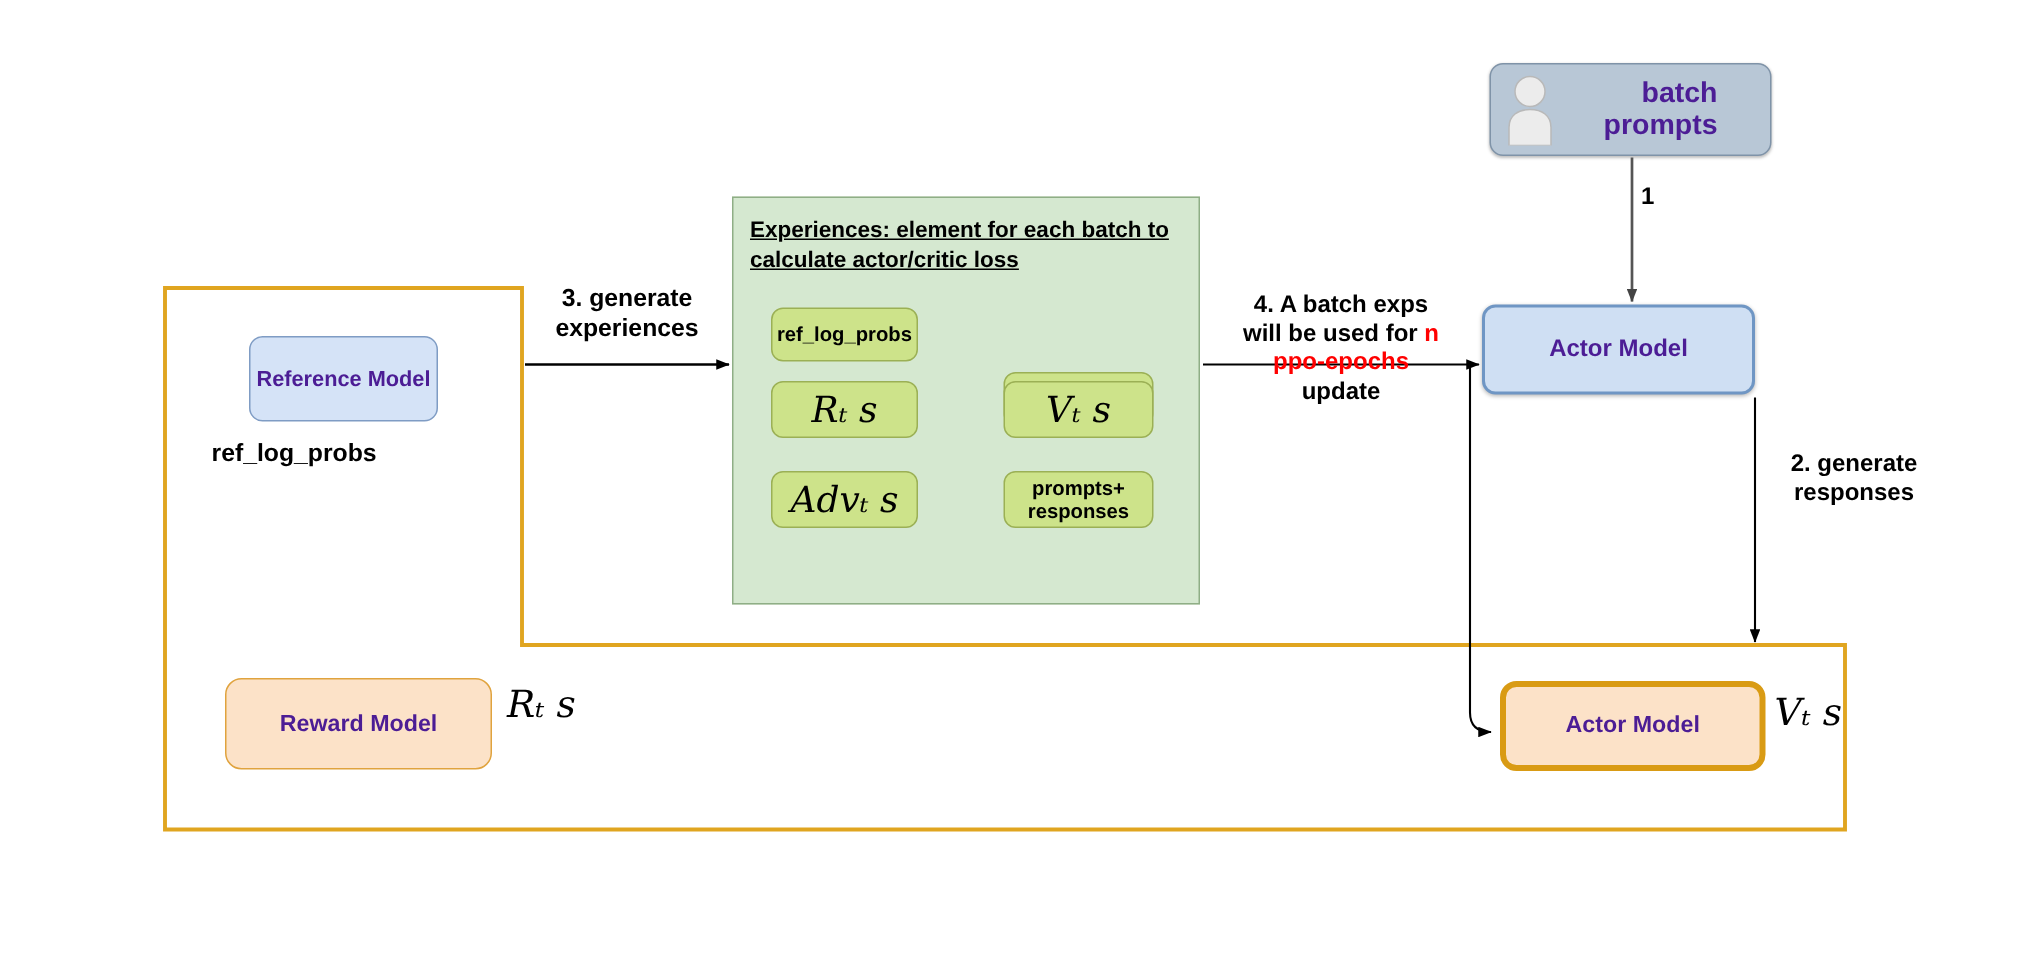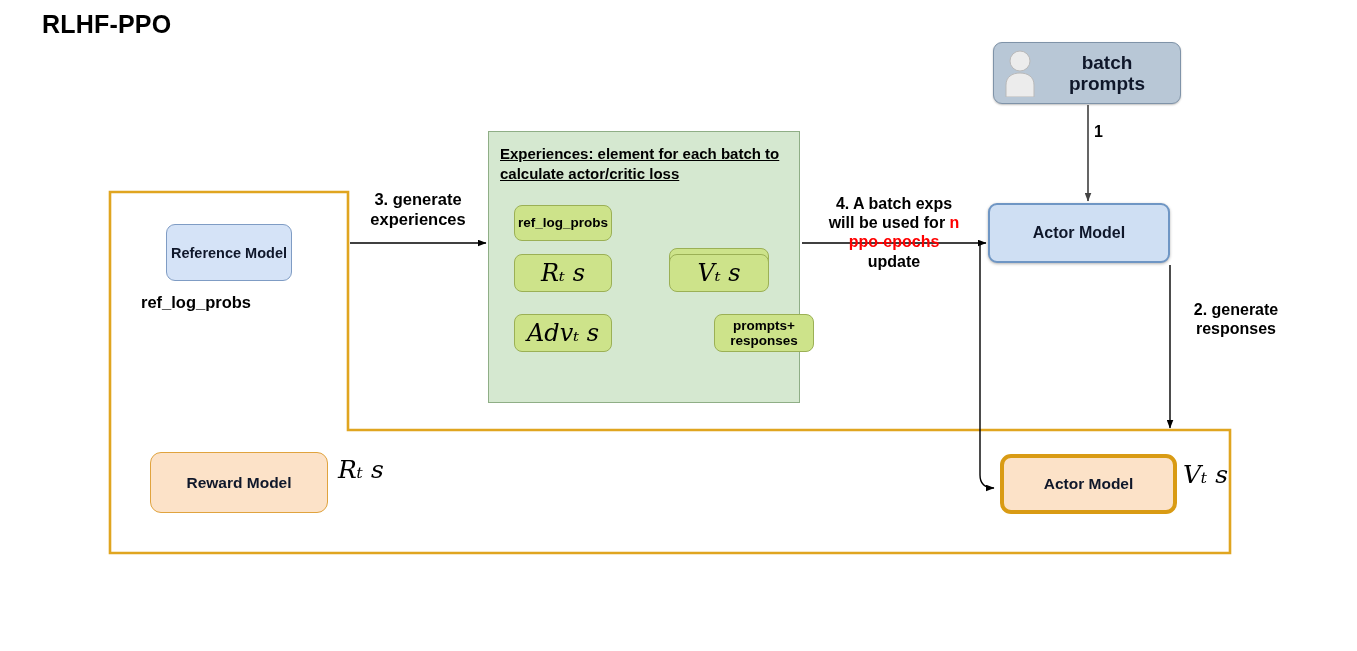--- a/index.html
+++ b/index.html
@@ -25,23 +25,23 @@
     color: #000000;
     letter-spacing: 0.2px;
   }
 
   
   .node {
     box-sizing: border-box;
     display: flex;
     align-items: center;
     justify-content: center;
-    text-align: center;
-    font-weight: bold;
-    color: #0f172a;
+    text-align: right;
+    font-weight: bold;
+    color: #4c1d95;
   }
 
   
   #batch-prompts-node {
     left: 993px; top: 42px;
     width: 188px; height: 62px;
     background: #b8c7d6;
     border: 1px solid #7f93a8;
     border-radius: 9px;
     font-size: 19px;
@@ -149,21 +149,21 @@
     font-family: "DejaVu Serif", serif;
     font-style: italic;
     font-size: 24px;
     font-weight: normal;
   }
   #exp-ref-log-probs { left: 514px; top: 205px; width: 98px; height: 36px; }
   #exp-log-probs     { left: 669px; top: 209px; width: 100px; height: 36px; margin-top: 39px; }
   #exp-rt            { left: 514px; top: 254px; width: 98px; height: 38px; }
   #exp-vt            { left: 669px; top: 254px; width: 100px; height: 38px; }
   #exp-adv           { left: 514px; top: 314px; width: 98px; height: 38px; }
-  #exp-prompts-resp  { left: 669px; top: 314px; width: 100px; height: 38px; margin-left: 45px; }
+  #exp-prompts-resp  { left: 669px; top: 314px; width: 100px; height: 38px; }
 
   
   #system-container-svg { left: 0; top: 0; }
 
   #system-caption {
     left: 127px; top: 521px;
     font-size: 16.5px;
     font-weight: bold;
     color: #d4700f;
   }
@@ -194,21 +194,20 @@
   .red { color: #ff0000; }
 
   
   #edges-svg { left: 0; top: 0; }
 </style>
 </head>
 <body>
 
 <div id="canvas">
 
-  <div class="abs" id="page-title">RLHF-PPO</div>
 
   <svg class="abs" id="system-container-svg" width="1357" height="651">
     <path d="M 110 192 L 348 192 L 348 430 L 1230 430 L 1230 553 L 110 553 Z" fill="none" stroke="#e0a520" stroke-width="2.6"></path>
   </svg>
 
   <div class="abs" id="experiences-panel"></div>
   <div class="abs" id="experiences-title">Experiences: element for each batch to calculate actor/critic loss</div>
 
   <div class="abs node exp-item" id="exp-ref-log-probs">
     <span class="exp-text">ref_log_probs</span>

